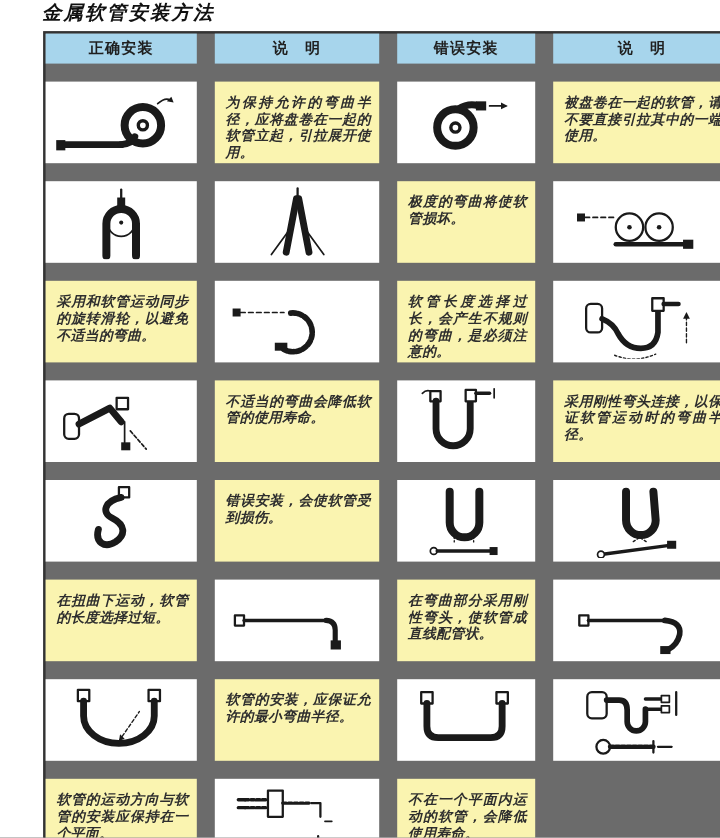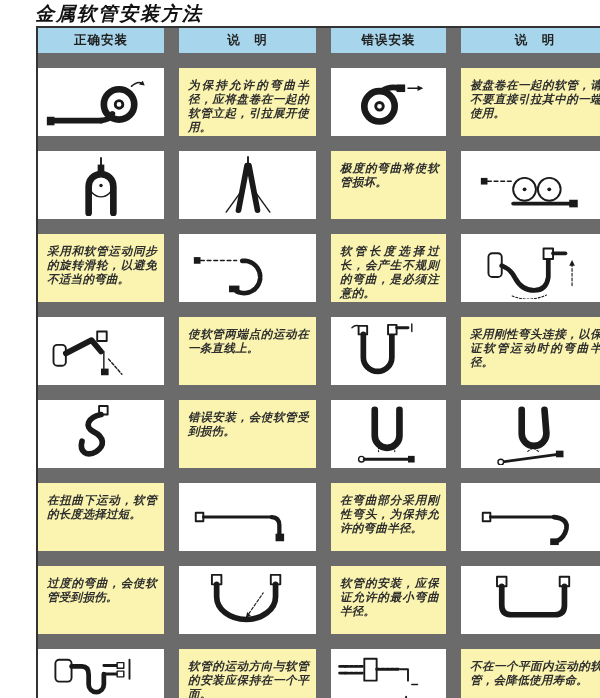--- a/index.html
+++ b/index.html
@@ -4,21 +4,21 @@
 <style>
   html,body{margin:0;padding:0;}
   body{
     width:600px;height:698px;position:relative;overflow:hidden;
     background:#ffffff;
     font-family:"DejaVu Sans", sans-serif;
   }
   .title{
     position:absolute;left:35px;top:1px;margin:0;
     font-family:"DejaVu Serif", serif;
-    font-style:italic;font-weight:bold;font-size:19px;
+    font-style:italic;font-weight:bold;font-size:16px;
     letter-spacing:2px;color:#111;
   }
   .tbl{
     position:absolute;left:36px;top:26px;
     display:grid;
     grid-template-columns:126px 137px 115px 148px;
     grid-template-rows:25px repeat(8,68px) 71px;
     gap:15px;
     background:#6b6b6b;              
     border:2px solid var(--outer-border,#333);
@@ -135,21 +135,21 @@
   <div class="cell img wimg">
       <span class="ill"><svg viewBox="0 0 120 64" width="114" height="61" fill="none" stroke="#1a1a1a" stroke-linecap="round" stroke-linejoin="round">
           <rect x="10" y="25" width="13" height="22" rx="4" fill="#fff" stroke-width="2"></rect>
           <path d="M23 34 L50 20 L60 32" stroke-width="6"></path>
           <rect x="56" y="11" width="10" height="10" fill="#fff" stroke-width="2"></rect>
           <path d="M63 32 V50" stroke-width="1.5"></path>
           <path d="M68 40 L82 56" stroke-width="1.5" stroke-dasharray="3 2"></path>
           <rect x="60" y="50" width="8" height="7" fill="#1a1a1a" stroke="none"></rect>
         </svg></span>
     </div>
-  <div class="cell desc wdesc">使软管两端点的运动在一条直线上。</div>
+  <div class="cell desc wdesc">不适当的弯曲会降低软管的使用寿命。</div>
 
   <div class="cell img cimg">
       <span class="ill"><svg viewBox="0 0 120 64" width="114" height="61" fill="none" stroke="#1a1a1a" stroke-linecap="round" stroke-linejoin="round">
           <path d="M30 6 q-5 -3 -9 1" stroke-width="1.5"></path>
           <rect x="28" y="5" width="9" height="9" fill="#fff" stroke-width="2"></rect>
           <path d="M33 14 V38 A15 15 0 0 0 63 38 V14" stroke-width="6"></path>
           <rect x="59" y="4" width="9" height="10" fill="#fff" stroke-width="2"></rect>
           <path d="M68 7 h12" stroke-width="3"></path>
           <path d="M84 3 v8" stroke-width="1.5"></path>
         </svg></span>
@@ -184,30 +184,29 @@
   <div class="cell desc wdesc">在扭曲下运动，软管的长度选择过短。</div>
 
   <div class="cell img cimg">
       <span class="ill"><svg viewBox="0 0 120 64" width="114" height="61" fill="none" stroke="#1a1a1a" stroke-linecap="round" stroke-linejoin="round">
           <rect x="5" y="27" width="8" height="9" fill="#fff" stroke-width="2"></rect>
           <path d="M13 31.5 H85" stroke-width="3"></path>
           <path d="M85 31.5 Q93 32 93 40 V51" stroke-width="4.5"></path>
           <rect x="89" y="49" width="9" height="8" fill="#1a1a1a" stroke="none"></rect>
         </svg></span>
     </div>
-  <div class="cell desc cdesc">在弯曲部分采用刚性弯头，为保持允许的弯曲半径。</div>
+  <div class="cell desc cdesc">在弯曲部分采用刚性弯头，使软管成直线配管状。</div>
   <div class="cell img wimg">
       <span class="ill"><svg viewBox="0 0 120 64" width="114" height="61" fill="none" stroke="#1a1a1a" stroke-linecap="round" stroke-linejoin="round">
           <rect x="5" y="27" width="8" height="9" fill="#fff" stroke-width="2"></rect>
           <path d="M13 31.5 H80" stroke-width="3"></path>
           <path d="M80 31.5 Q95 33 93 44 Q91 53 83 57" stroke-width="5"></path>
           <rect x="76" y="54" width="9" height="7" fill="#1a1a1a" stroke="none"></rect>
         </svg></span>
     </div>
-  <div class="cell desc wdesc">过度的弯曲，会使软管受到损伤。</div>
 
   <div class="cell img cimg">
       <span class="ill"><svg viewBox="0 0 120 64" width="114" height="61" fill="none" stroke="#1a1a1a" stroke-linecap="round" stroke-linejoin="round">
           <rect x="22" y="5" width="10" height="10" fill="#fff" stroke-width="2"></rect>
           <rect x="84" y="5" width="10" height="10" fill="#fff" stroke-width="2"></rect>
           <path d="M27 15 V28 A31 24 0 0 0 89 28 V15" stroke-width="6"></path>
           <path d="M58 50 L76 24" stroke-width="1.2" stroke-dasharray="3 2"></path>
           <path d="M58 50 l1 -6 4 4 z" fill="#1a1a1a" stroke="none"></path>
         </svg></span>
     </div>

